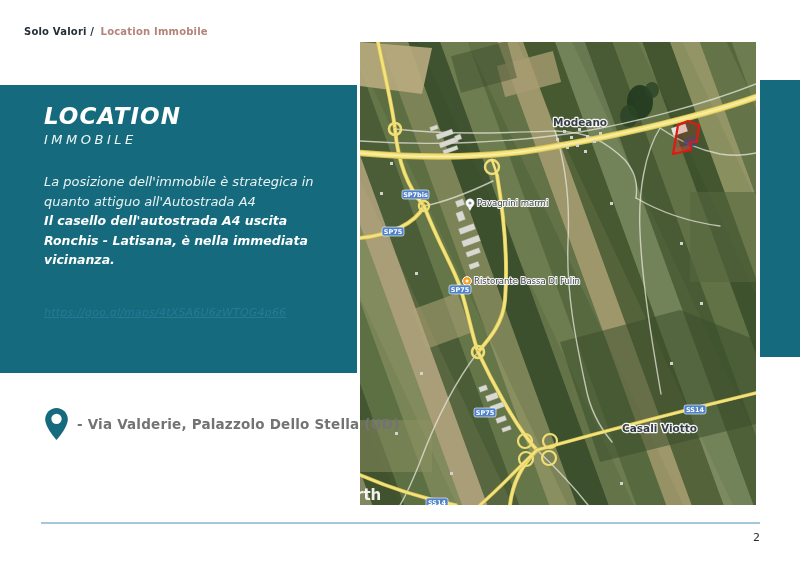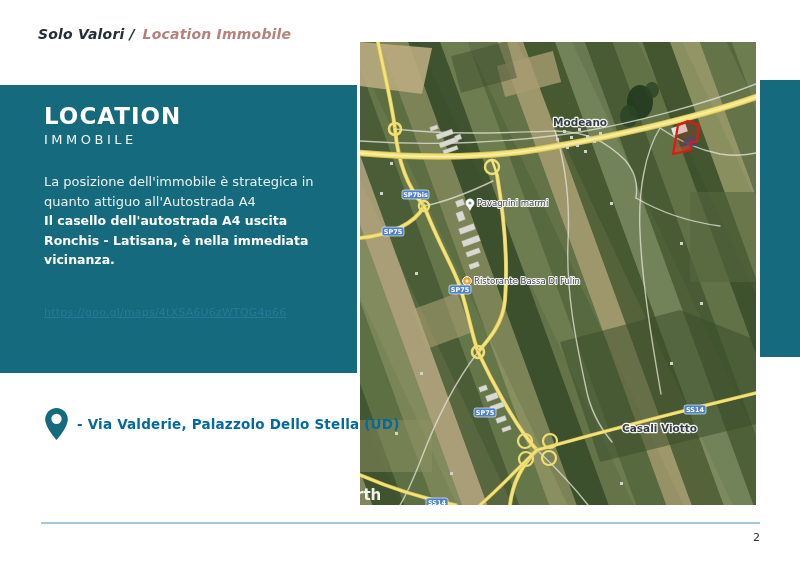--- a/index.html
+++ b/index.html
@@ -3,50 +3,51 @@
 <meta charset="utf-8">
 <style>
   html,body{margin:0;padding:0;}
   body{
     width:800px;height:565px;position:relative;overflow:hidden;
     background:#ffffff;
     font-family:"DejaVu Sans","Liberation Sans",sans-serif;
     -webkit-font-smoothing:antialiased;
   }
   
-  .breadcrumb{position:absolute;left:38px;top:26px;font-size:14px;letter-spacing:.2px;font-style:italic;}
+  .breadcrumb{position:absolute;left:24px;top:26px;font-size:10px;letter-spacing:.2px;}
   .breadcrumb .crumb-section{color:#242e38;font-weight:700;}
   .breadcrumb .crumb-current{color:#b5837a;font-weight:600;margin-left:3px;}
 
   
   .panel{
     position:absolute;left:0;top:85px;width:357px;height:288px;
     background:#156b7d;color:#ffffff;box-sizing:border-box;
     padding:18px 28px 16px 44px;
+    font-style:italic;
   }
   .panel-title{font-size:23px;font-weight:700;letter-spacing:1px;line-height:1.15;margin:0;}
   .panel-subtitle{font-size:13px;font-weight:500;letter-spacing:3.5px;margin-top:3px;color:#eef6f8;}
   .panel-paragraph{margin-top:25px;font-size:13px;line-height:1.5;max-width:295px;color:#e9f2f4;}
   .panel-highlight{font-size:12.5px;font-weight:700;line-height:1.55;max-width:306px;color:#ffffff;}
   .panel-link{
     position:absolute;left:44px;top:221px;font-size:11px;
     color:#257a95;text-decoration:underline;letter-spacing:.2px;
   }
 
   
   .right-strip{position:absolute;left:760px;top:80px;width:40px;height:277px;background:#156b7d;}
 
   
   .map-wrap{position:absolute;left:360px;top:42px;width:396px;height:463px;overflow:hidden;background:#5f7147;}
   .map-wrap svg{display:block;}
 
   
   .address-row{position:absolute;left:45px;top:408px;display:flex;align-items:center;}
   .pin{width:23px;height:32px;flex:0 0 auto;}
-  .address-label{margin-left:9px;font-size:13.5px;font-weight:700;color:#0369a1;letter-spacing:.2px;}
+  .address-label{margin-left:9px;font-size:13.5px;font-weight:700;color:#737373;letter-spacing:.2px;}
 
   
   .footer-rule{position:absolute;left:41px;top:522px;width:719px;height:2px;background:#a6c6d9;}
   .page-number{position:absolute;right:40px;top:531px;font-size:11px;color:#2b2b2b;}
 
   
   .t-town{font:600 10.5px "DejaVu Sans",sans-serif;fill:#343b46;stroke:#ffffff;stroke-width:2.4px;paint-order:stroke;stroke-linejoin:round;opacity:.95;}
   .t-poi{font:500 8.5px "DejaVu Sans",sans-serif;fill:#3c424d;stroke:#ffffff;stroke-width:2px;paint-order:stroke;stroke-linejoin:round;opacity:.95;}
   .t-badge{font:700 6.5px "DejaVu Sans",sans-serif;fill:#ffffff;text-anchor:middle;}
   .t-watermark{font:700 15px "DejaVu Sans",sans-serif;fill:#ffffff;opacity:.92;}

